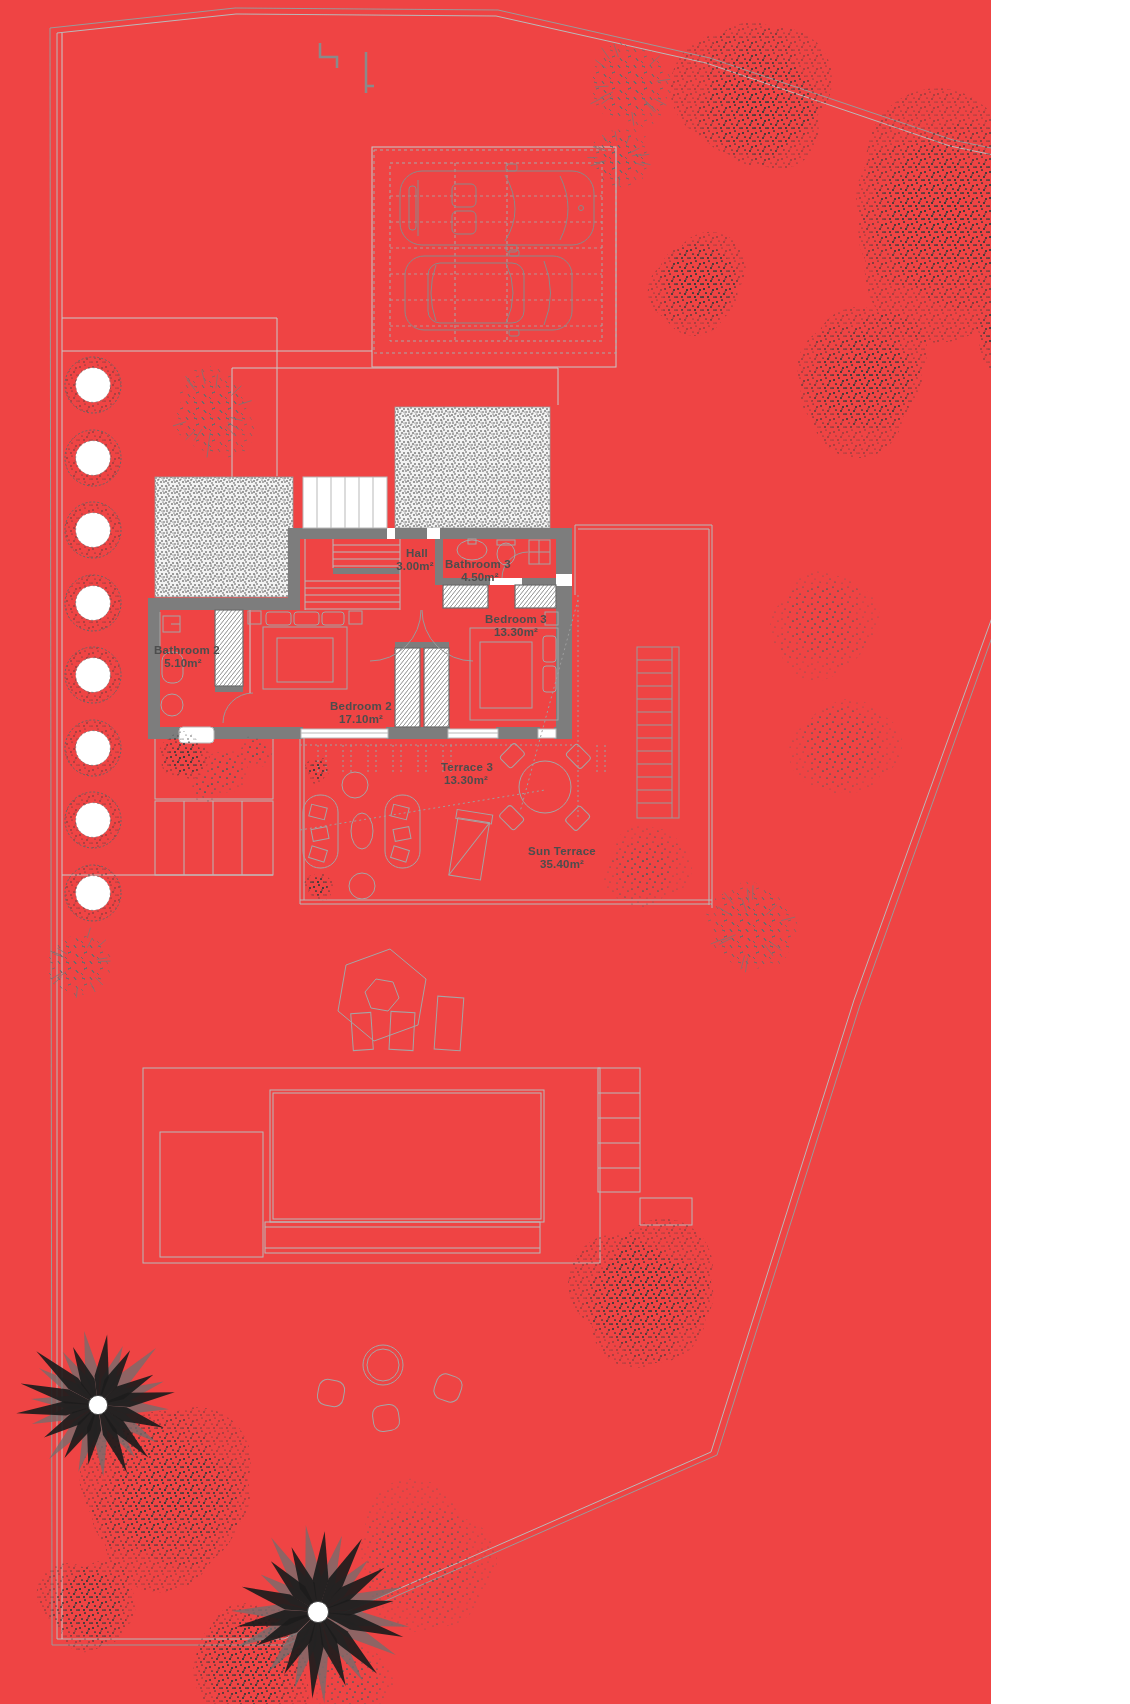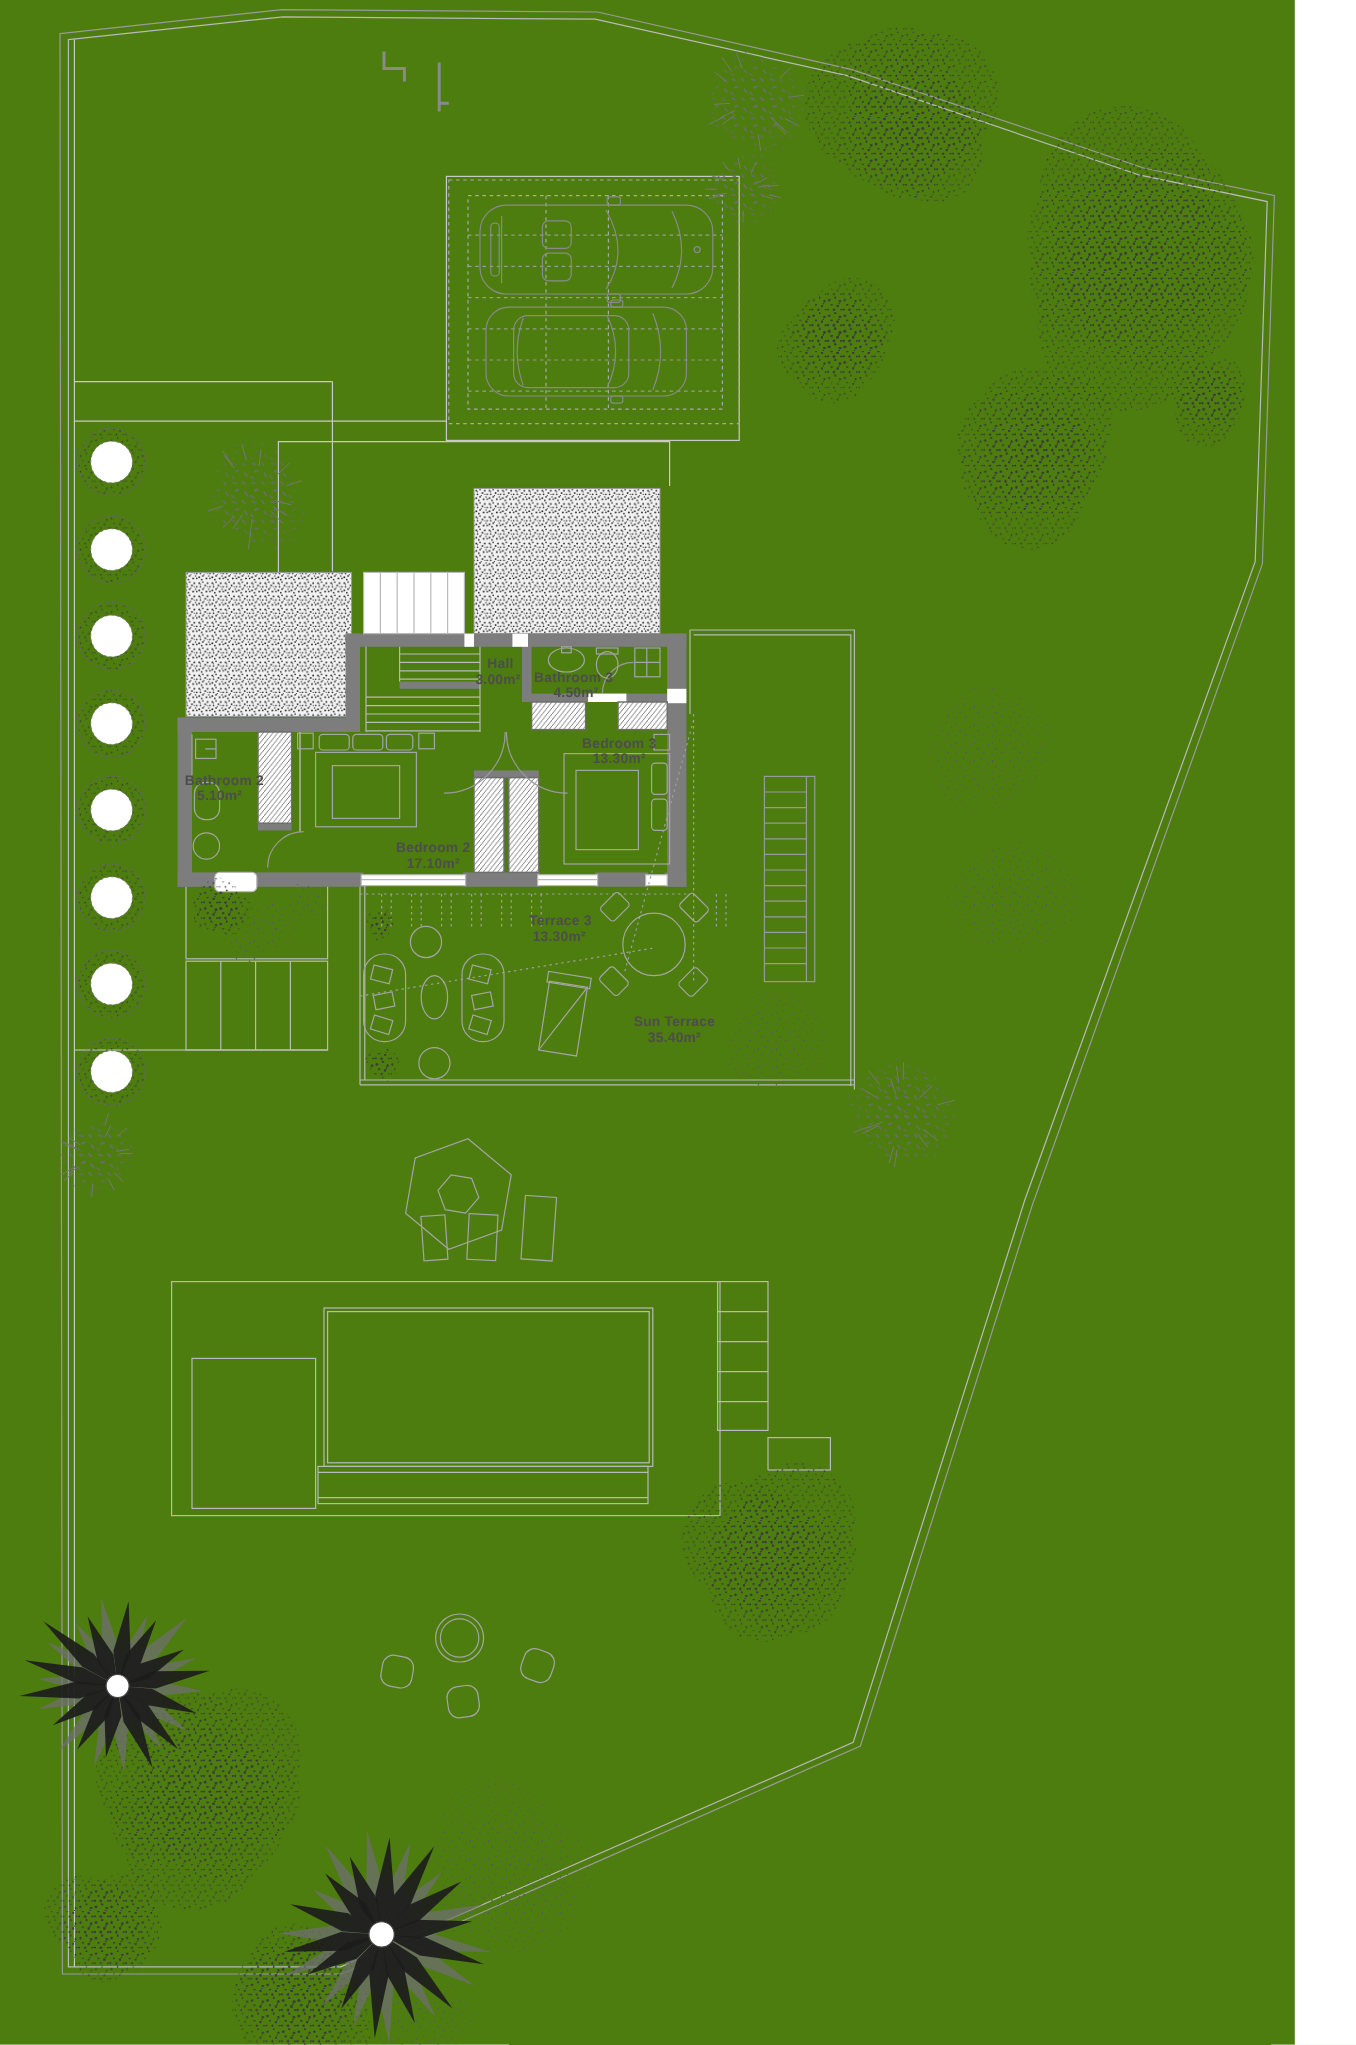--- a/index.html
+++ b/index.html
@@ -1,16 +1,16 @@
 <!DOCTYPE html>
 <html><head>
 <meta charset="utf-8">
 <style>
   html,body{margin:0;padding:0;background:#ffffff;}
-  .page{position:relative;width:1079px;height:1704px;background:#4d7c0f;overflow:hidden;
+  .page{position:relative;width:991px;height:1704px;background:#ef4444;overflow:hidden;
         font-family:"Liberation Sans", sans-serif;}
   svg{display:block}
   text.room-name, text.room-area{
     font-family:"Liberation Sans", sans-serif;
     font-size:11.5px;
     font-weight:600;
     fill:#4d4d4d;
     letter-spacing:.2px;
   }
   .thin   {stroke:#b9b9b9;stroke-width:1;fill:none}

